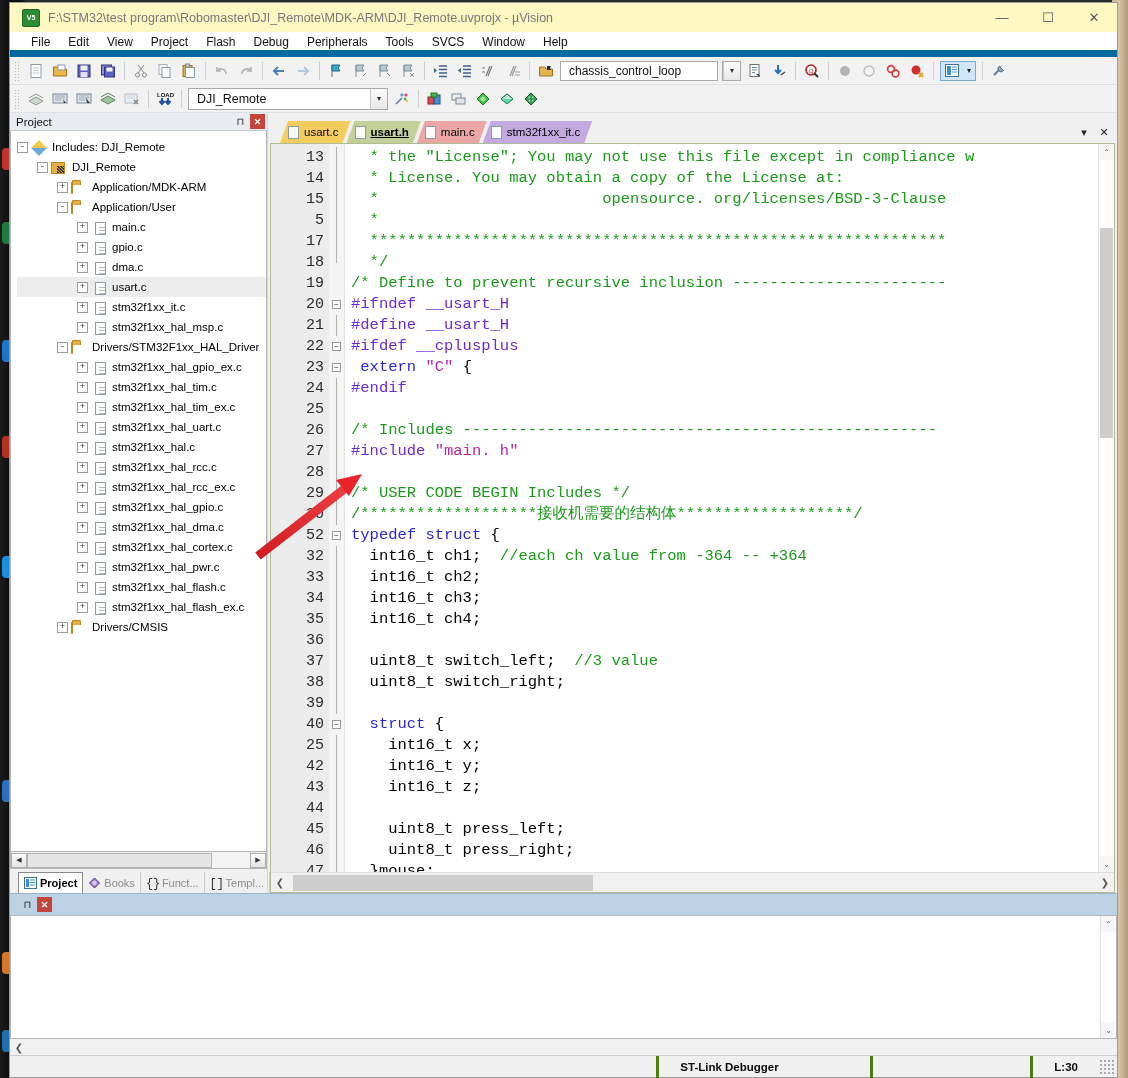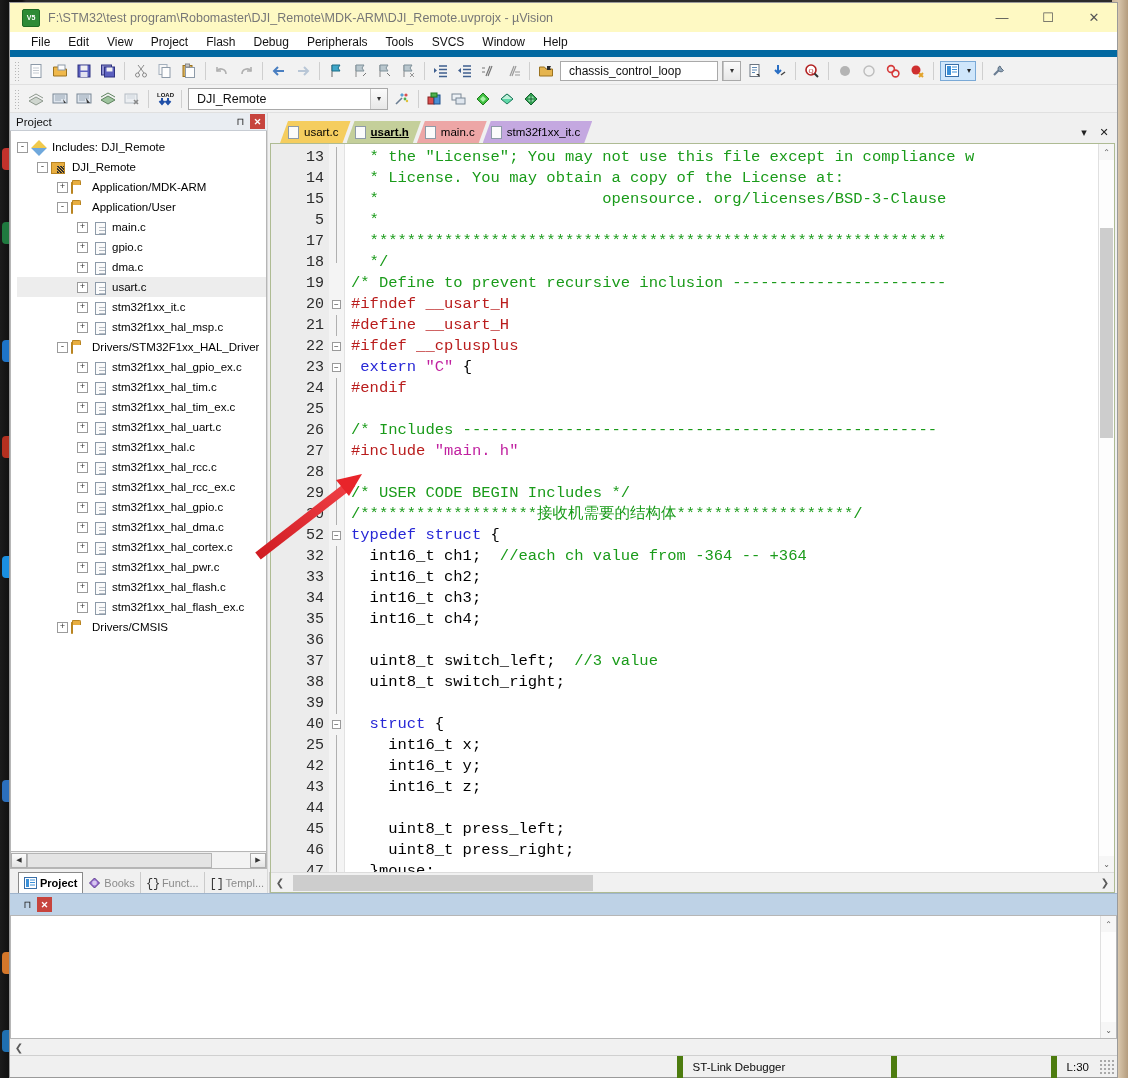--- a/index.html
+++ b/index.html
@@ -259,21 +259,21 @@
     color: #333; text-align: center;
   }
   .foldline { width: 1px; height: 21px; background: #b0b0b0; }
   #code {
     flex: 1; padding: 3px 0 0 6px; overflow: hidden;
     font-family: "Liberation Mono", monospace; font-size: 15.5px;
     white-space: pre; color: #000; min-width: 0;
   }
   #code div { height: 21px; line-height: 21px; }
   .cmt { color: #1a9b1a; }
-  .pp  { color: #b91c1c; }
+  .pp  { color: #6d28d9; }
   .kw  { color: #2727d6; }
   .str { color: #c020a0; }
 
   #code-vscroll {
     width: 16px; flex: none; background: #f6f6f6; display: flex; flex-direction: column;
     border-left: 1px solid #e0e0e0;
   }
   .vs-arrow {
     height: 16px; background: #f6f6f6; display: flex; align-items: center; justify-content: center;
     font-size: 8px; color: #5a5a5a;
@@ -303,22 +303,23 @@
   #build-hscroll { height: 16px; background: #f1f1f1; display: flex; align-items: center; }
 
   
   #statusbar {
     height: 22px; flex: none; background: #f0f0f0;
     display: flex; align-items: center;
     border-top: 1px solid #d0d0d0; font-size: 11.5px; color: #0a0a0a;
   }
   #status-left { flex: 1; padding-left: 8px; }
   .status-cell {
-    border-left: 6px solid #4d7c0f; height: 22px; display: flex; align-items: center;
-    padding: 0 10px;
+    border-left: 3px solid #4d7c0f; height: 22px; display: flex; align-items: center;
+    padding: 0 21px;
+    font-weight: bold;
   }
   #status-grip {
     width: 16px; height: 16px; margin-right: 2px;
     background-image: radial-gradient(#a9a9a9 40%, transparent 41%);
     background-size: 4px 4px; background-position: bottom right;
   }
 
   
   #annot { position: absolute; left: 0; top: 0; width: 1128px; height: 1078px; pointer-events: none; }
 </style>

